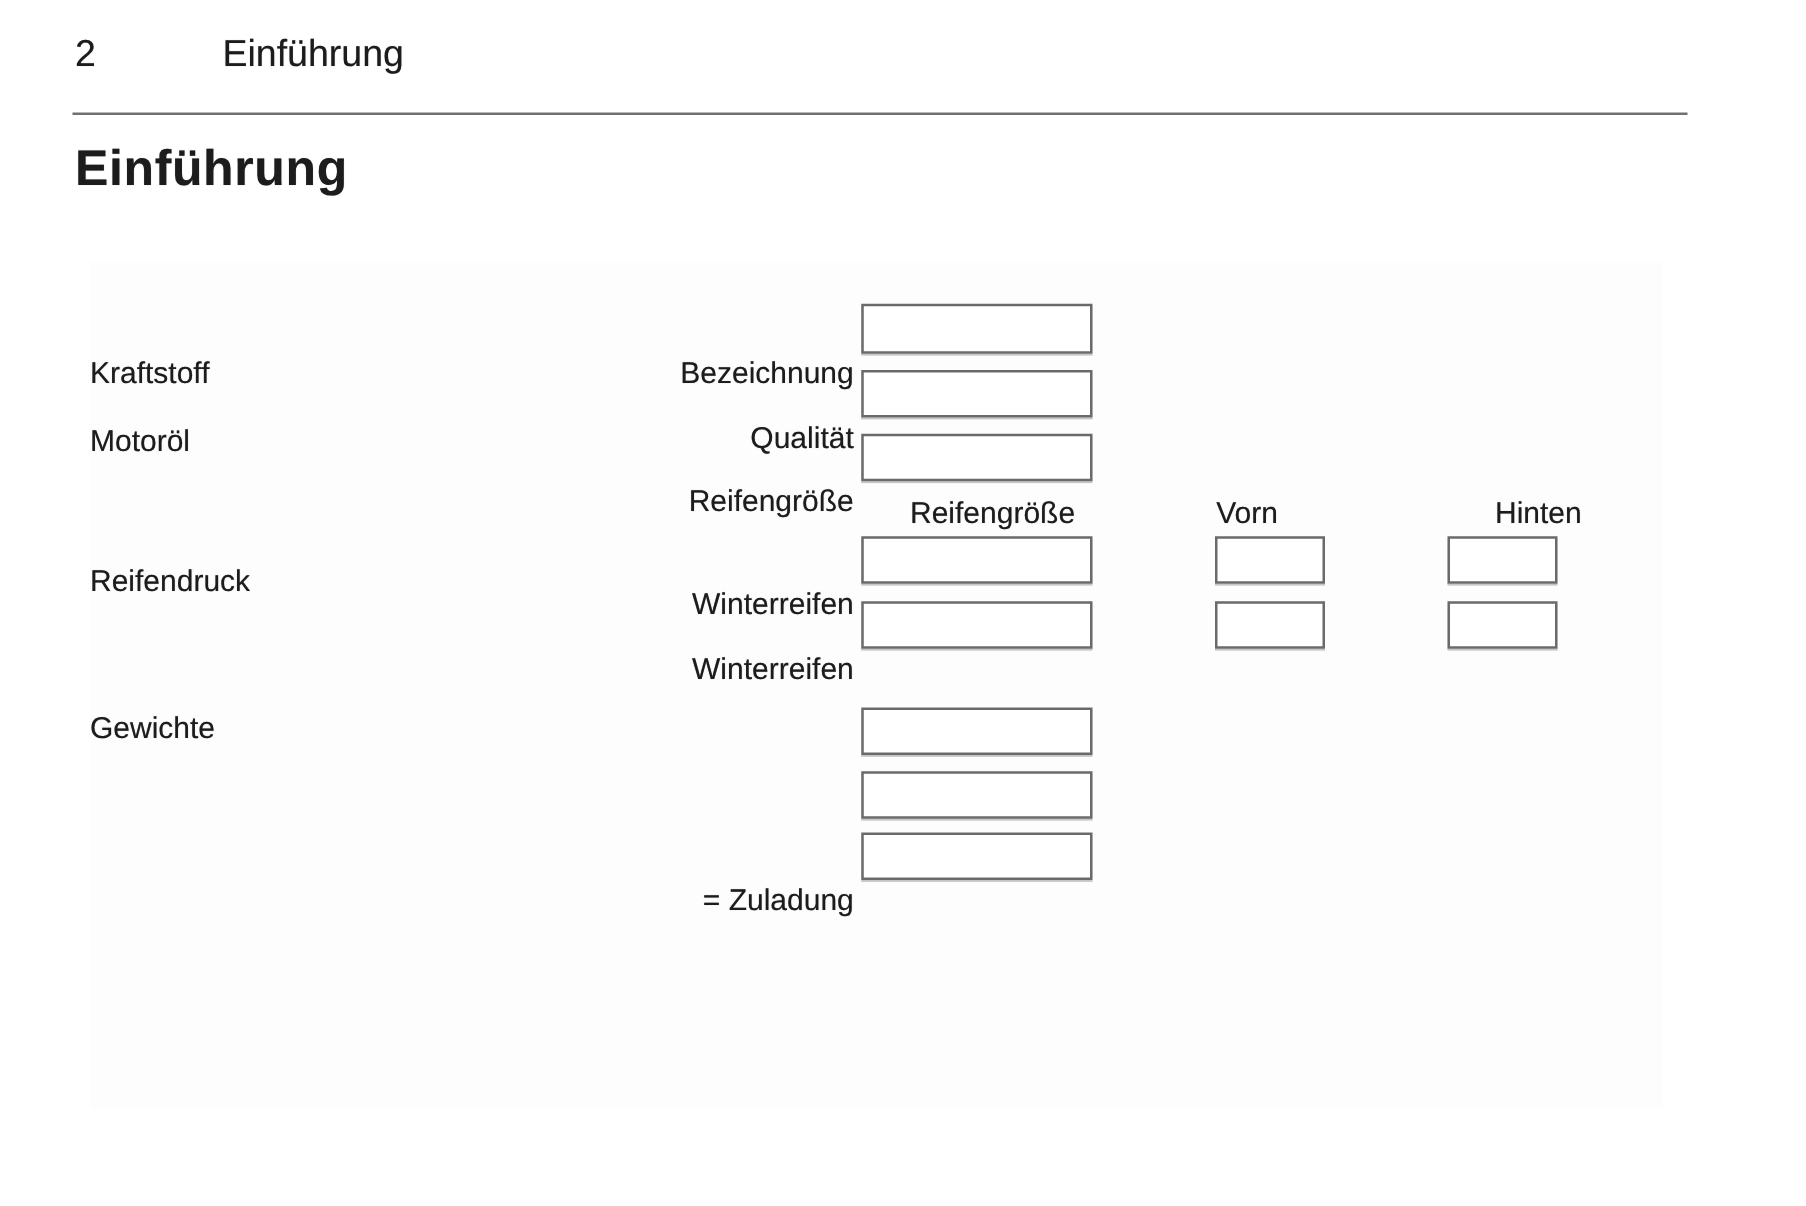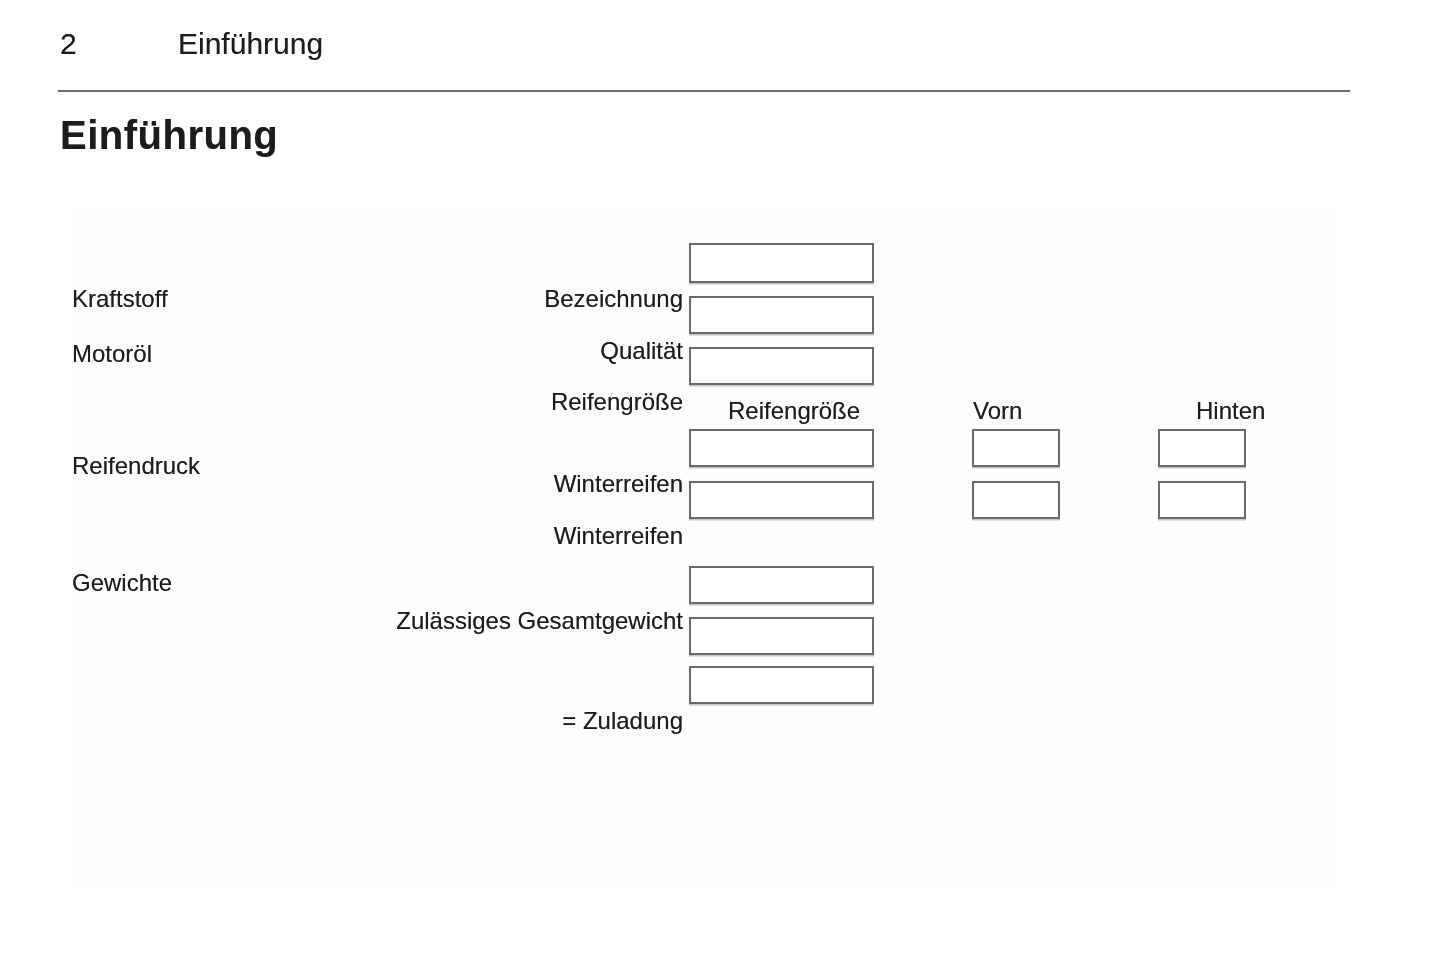--- a/index.html
+++ b/index.html
@@ -133,21 +133,20 @@
   <input class="fbox fbox-front" style="top: 429px;" value="">
   <input class="fbox fbox-rear" style="top: 429px;" value="">
 
   <div class="lbl lbl-right scan-text" style="top:488px">Winterreifen</div>
   <input class="fbox fbox-main" style="top: 481px;" value="">
   <input class="fbox fbox-front" style="top: 481px;" value="">
   <input class="fbox fbox-rear" style="top: 481px;" value="">
 
   <div class="lbl lbl-left scan-text" style="top:535px">Gewichte</div>
 
-  <div class="lbl lbl-right scan-text" style="top:573px">Zulässiges Gesamtgewicht</div>
   <input class="fbox fbox-main" style="top: 566px;" value="">
 
   <input class="fbox fbox-main" style="top: 617px;" value="">
 
   <div class="lbl lbl-right scan-text" style="top:673px">= Zuladung</div>
   <input class="fbox fbox-main" style="top: 666px;" value="">
 
 </div>
 
 </body></html>

